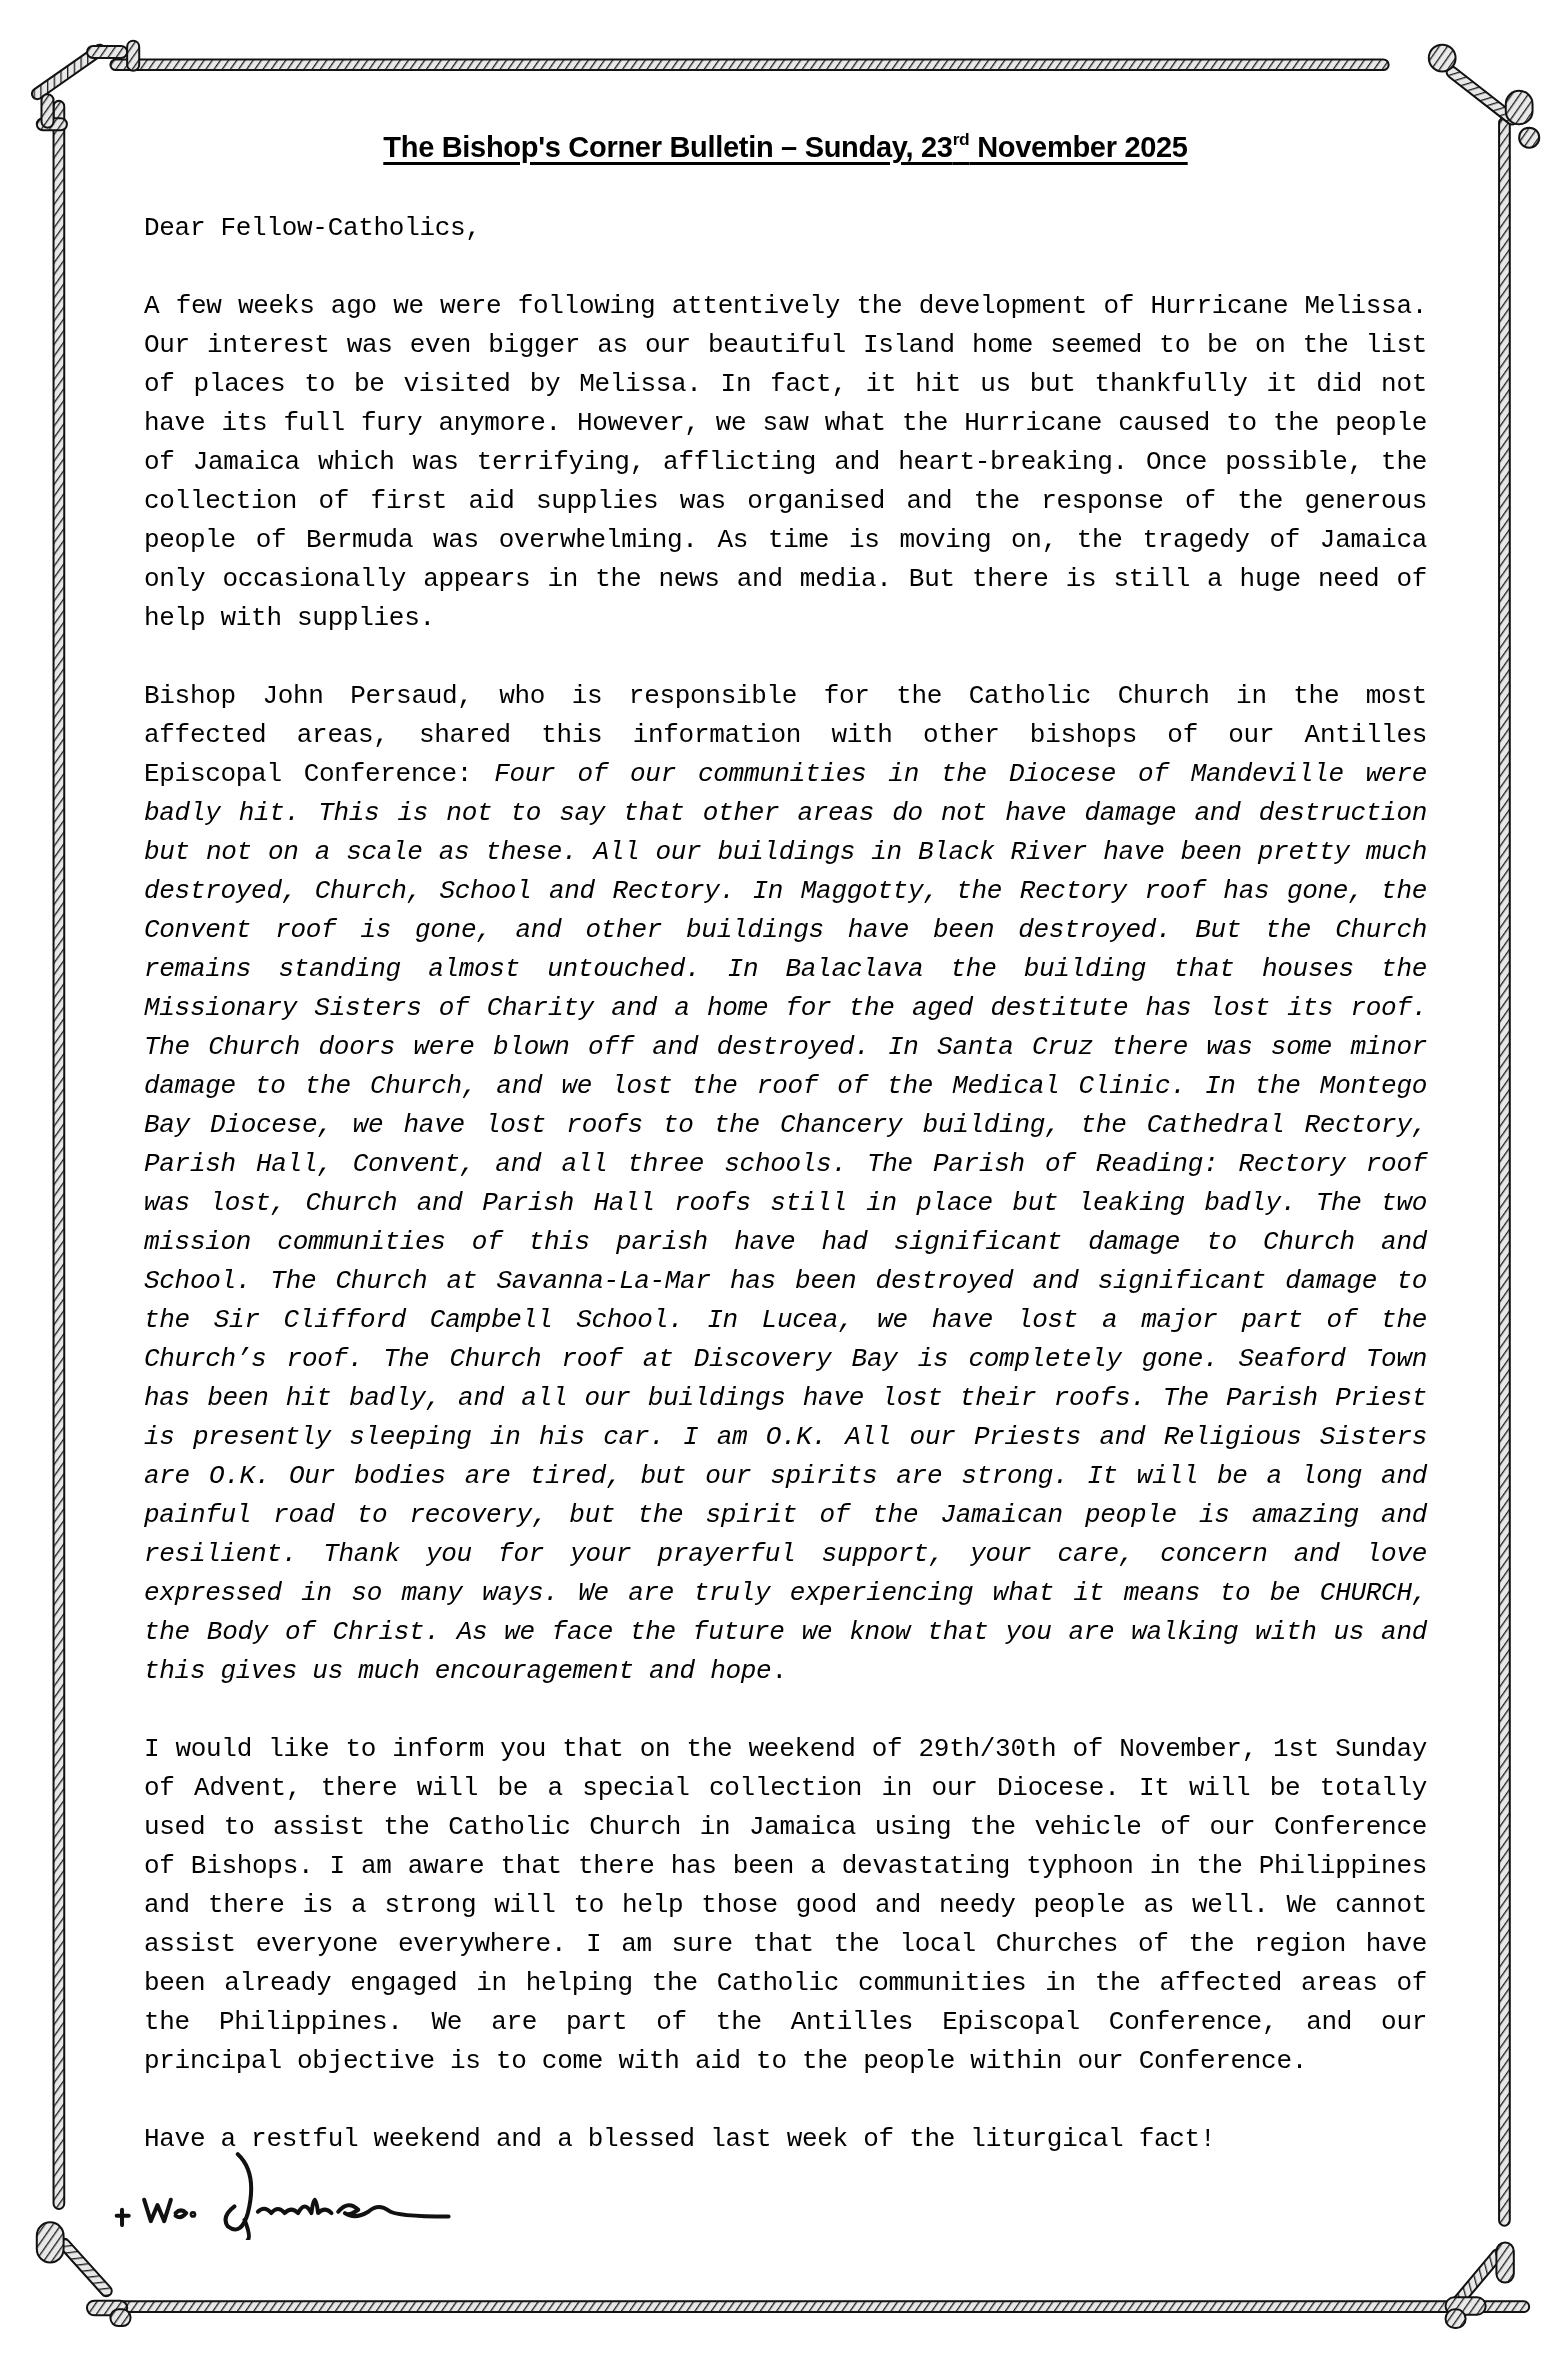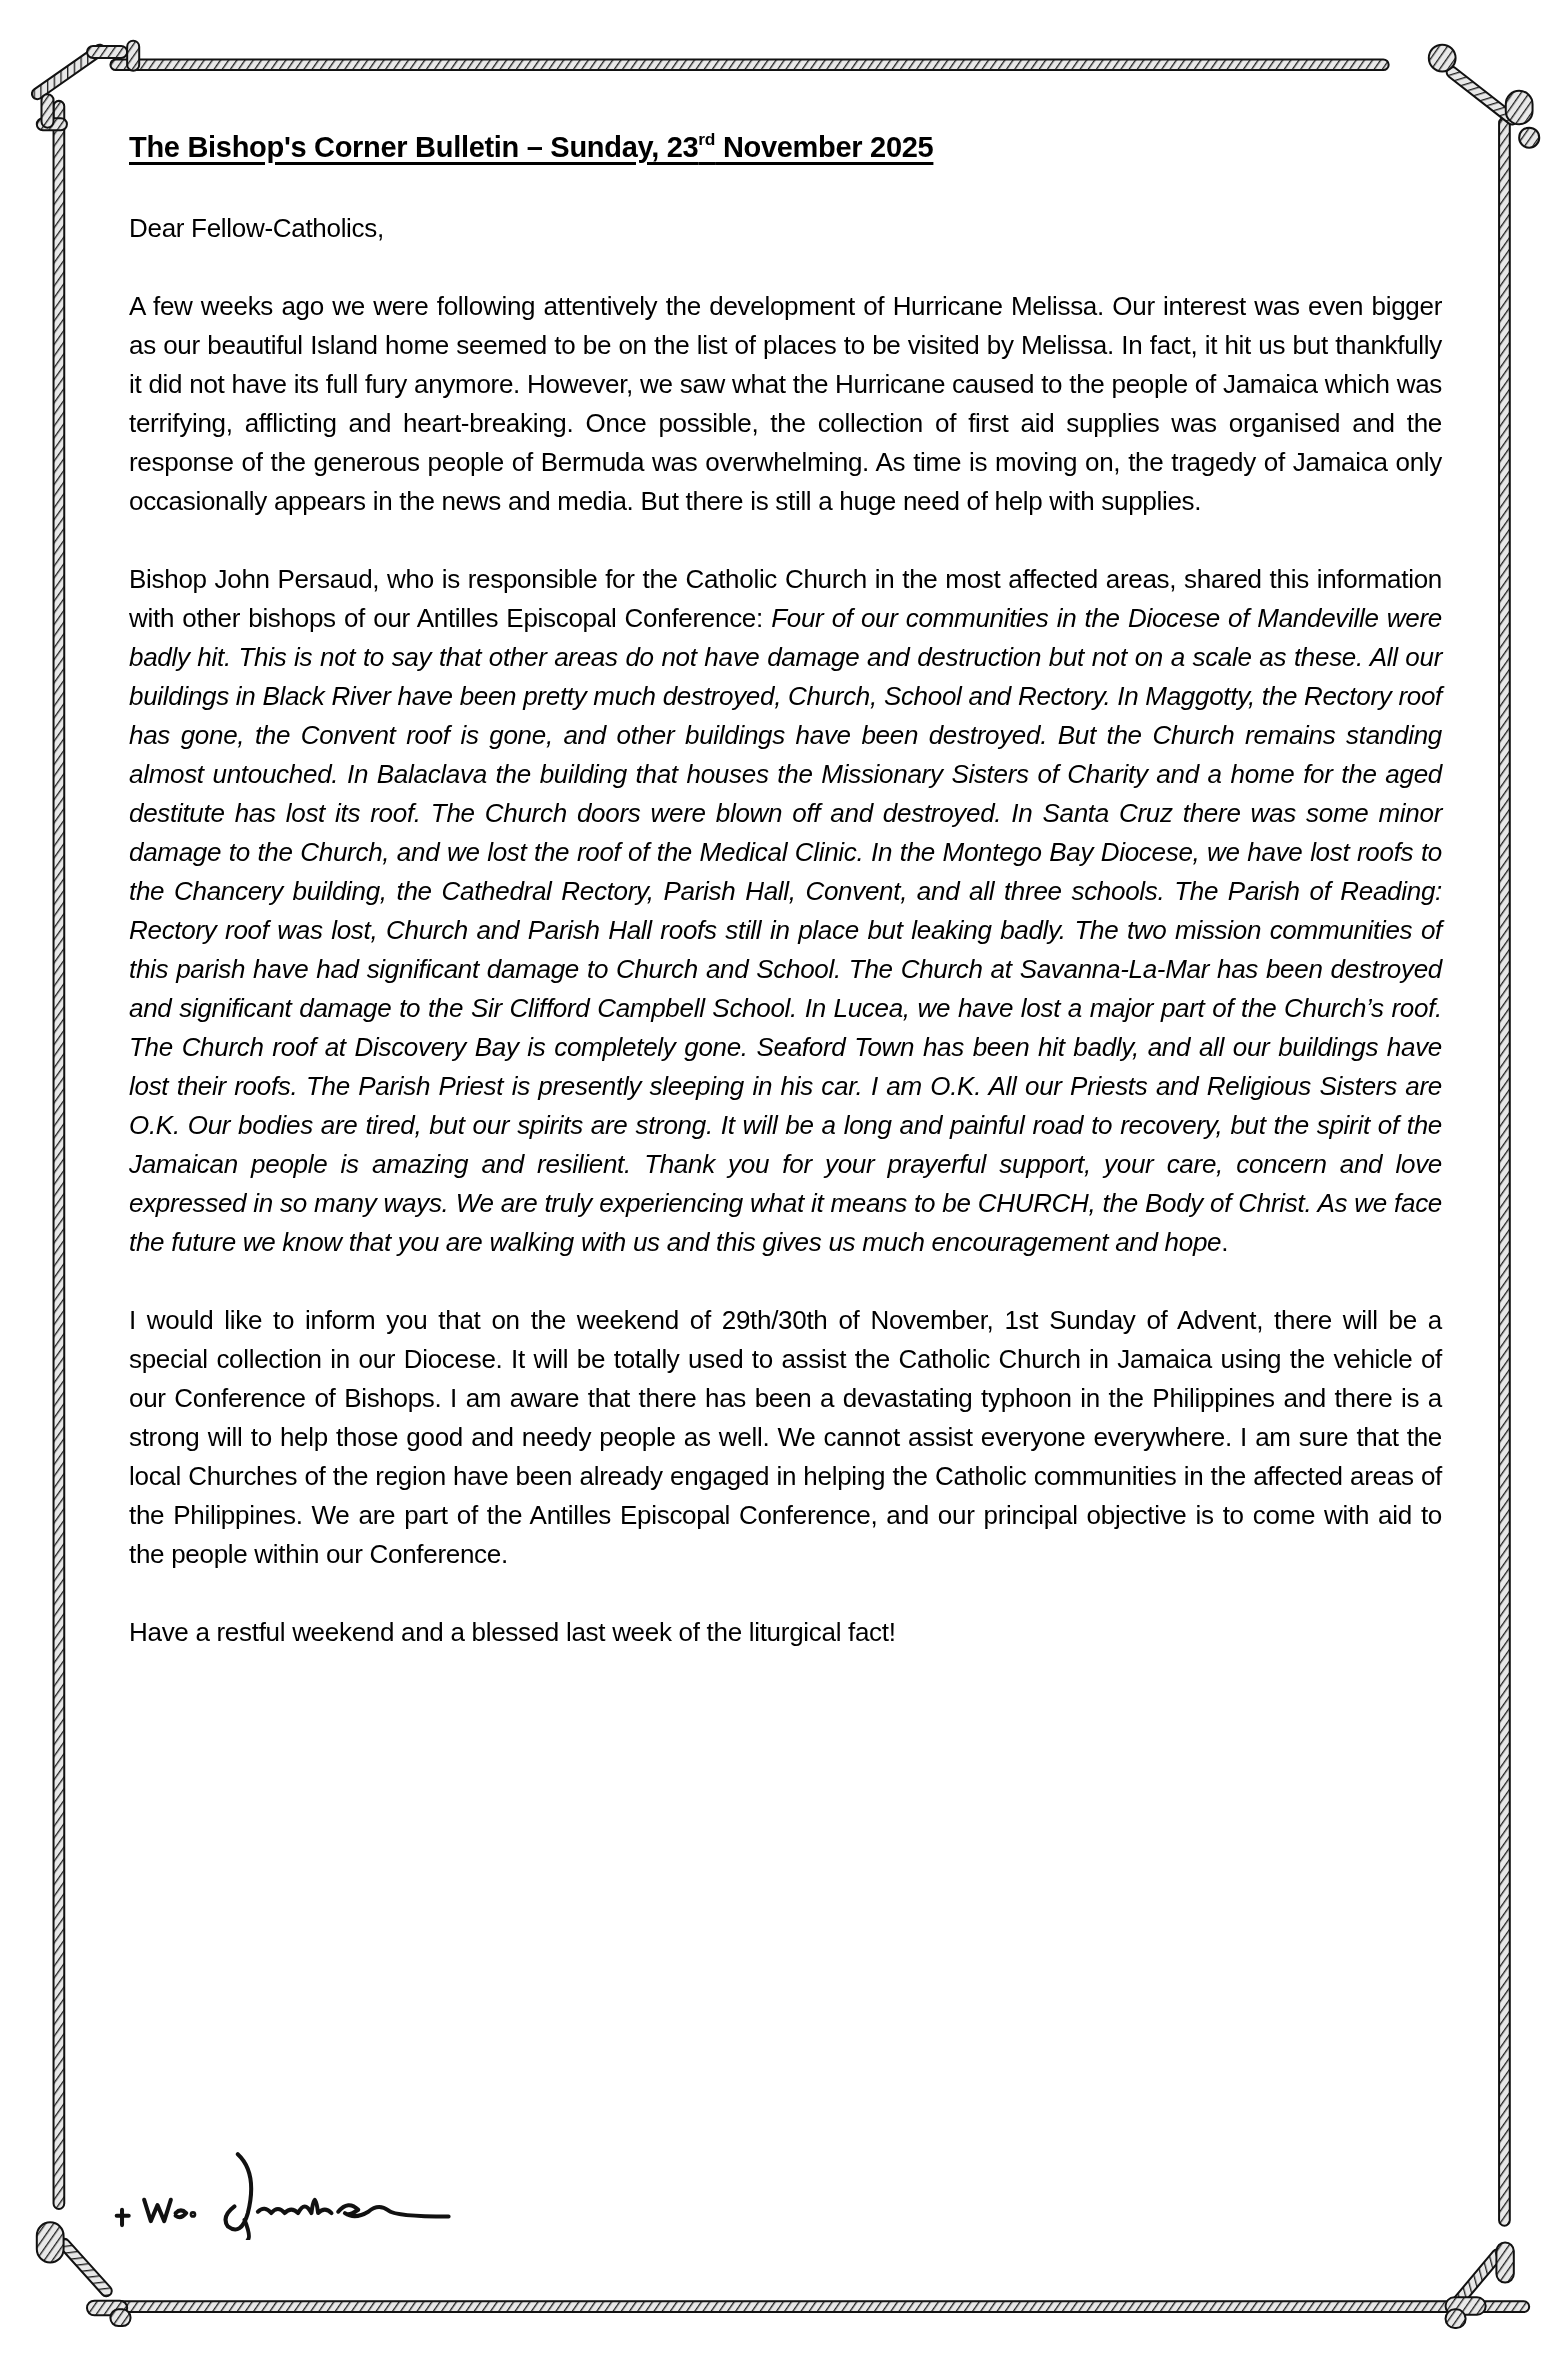--- a/index.html
+++ b/index.html
@@ -1,24 +1,24 @@
 <!DOCTYPE html>
 <html style="font-size:10.7px"><head>
 <meta charset="utf-8">
 <style>
   html, body { margin: 0; padding: 0; background: #ffffff; }
   body { width: 1564px; height: 2354px; position: relative; overflow: hidden;
          font-family: "Liberation Sans", sans-serif; color: #000; }
   .frame { position: absolute; left: 0; top: 0; width: 1564px; height: 2354px; pointer-events: none; }
   .content { position: absolute; left: 129px; top: 127px; width: 1313px; }
-  .title { text-align: left; font-weight: bold; font-size: 29px; line-height: 40px;
+  .title { text-align: center; font-weight: bold; font-size: 29px; line-height: 40px;
            text-decoration: underline; text-decoration-thickness: 2.7px; text-underline-offset: 5.4px;
            margin: 0 0 42px 0; letter-spacing: -0.3px; }
   .title sup { font-size: 17.4px; line-height: 0; vertical-align: 12px; text-decoration: none; }
-  p { margin: 0; font-size: 26px; line-height: 39px; text-align: justify; letter-spacing: -0.3px; }
+  p { margin: 15px; font-size: 26px; line-height: 39px; text-align: justify; letter-spacing: -0.3px; font-family: Liberation Mono, monospace; }
   .greeting { margin-bottom: 39px; }
   .para { margin-bottom: 39px; }
   .quote { font-style: italic; }
   .signature { position: absolute; left: 114px; top: 2146px; width: 348px; height: 94px; }
 </style>
 </head>
 <body>
 
 <svg class="frame" viewBox="0 0 2337 3516" xmlns="http://www.w3.org/2000/svg">
   <defs>

